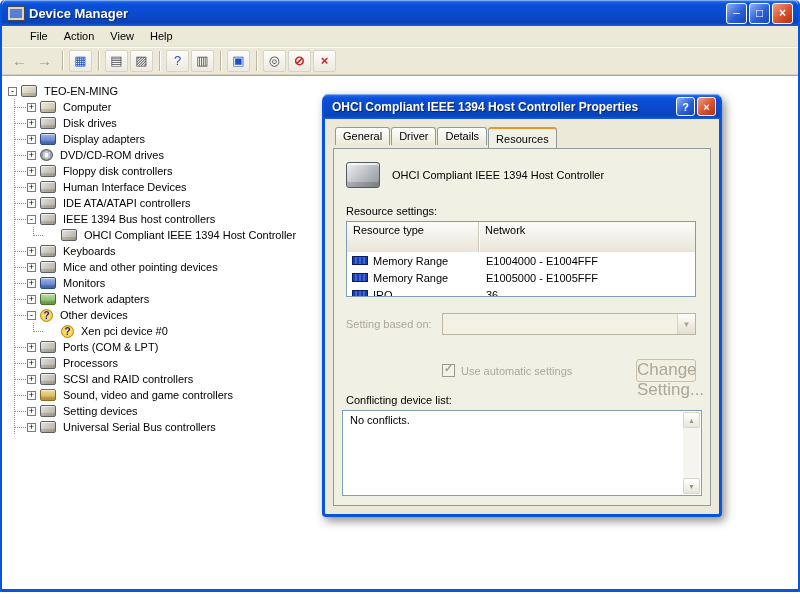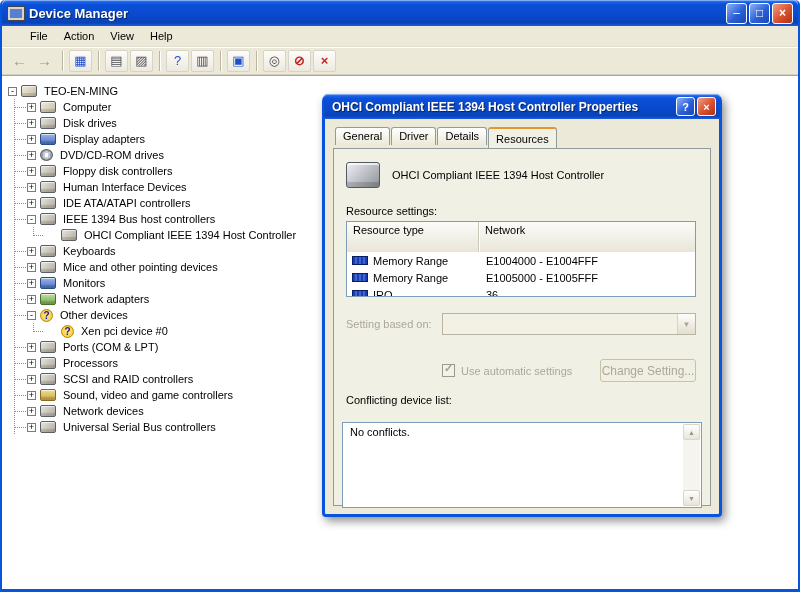--- a/index.html
+++ b/index.html
@@ -113,32 +113,32 @@
     background:linear-gradient(#fefdf9,#e2dfcf); border-left:1px solid #d8d4c4; color:#ABA795; font-size:8px;
     border-radius:0 1px 1px 0; }
 
   .auto-row { display:flex; align-items:center; margin:24px 14px 0 108px; }
   .checkbox { width:13px; height:13px; background:#F4F3EA; border:1px solid #9d998c; margin-right:6px;
     position:relative; flex:none; }
   .checkbox .check { position:absolute; left:1px; top:-3px; font-size:11px; color:#A5A294; font-weight:bold; }
   .auto-label { color:#ACA899; }
   .change-btn { margin-left:auto; width:108px; }
 
-  .conflict-label { margin:12px 14px 16px 12px; color:#000; }
+  .conflict-label { margin:12px 14px 4px 12px; color:#000; }
   .conflict-box { margin:0 8px; height:86px; background:#fff; border:1px solid #7f9db9; position:relative; }
   .conflict-text { padding:3px 7px; color:#000; }
   .scrollbar { position:absolute; top:1px; right:1px; bottom:1px; width:17px; background:#F5F4EF;
     display:flex; flex-direction:column; justify-content:space-between; }
   .sb-btn { height:16px; background:linear-gradient(#ffffff,#e8e5d8); border:1px solid #d9d5c8; border-radius:2px;
     color:#9a968a; font-size:7px; display:flex; align-items:center; justify-content:center; padding:0; }
 
   .dlg-footer { display:flex; justify-content:flex-end; gap:7px; padding:9px 2px 3px; }
-  .xp-btn { font-family:"Liberation Sans",sans-serif; font-size:12px; color:#000;
+  .xp-btn { font-family:"Liberation Sans",sans-serif; font-size:17px; color:#000;
     background:linear-gradient(180deg,#ffffff 0%,#f2f0e4 55%,#e5e1d2 90%,#d8d2bf 100%);
-    border:1px solid #003c74; border-radius:3px; width:96px; height:23px; padding:0; }
+    border:1px solid #003c74; border-radius:3px; width:60px; height:23px; padding:0; }
   .xp-btn.focused { box-shadow:inset 0 0 0 1px #7eb4ea, inset 0 0 0 2px #c4d9f5; }
   .xp-btn.disabled { background:#F1EFE2; border-color:#C9C2AB; color:#ACA899; box-shadow:none; }
 </style>
 </head>
 <body>
 
 <div class="screen">
 
   <div class="titlebar xp-grad">
     <span class="app-icon"></span>
@@ -295,21 +295,21 @@
         <div class="tree-row l1">
           <span class="indent" style="width: 25px;"></span>
           <span class="expander">+</span>
           <span class="ticon i-sound-device"></span>
           <span class="tlabel">Sound, video and game controllers</span>
         </div>
         <div class="tree-row l1">
           <span class="indent" style="width: 25px;"></span>
           <span class="expander">+</span>
           <span class="ticon i-system-device"></span>
-          <span class="tlabel">Network devices</span>
+          <span class="tlabel">Setting devices</span>
         </div>
         <div class="tree-row l1">
           <span class="indent" style="width: 25px;"></span>
           <span class="expander">+</span>
           <span class="ticon i-usb-controller"></span>
           <span class="tlabel">Universal Serial Bus controllers</span>
         </div>
       </div>
   </div>
 

